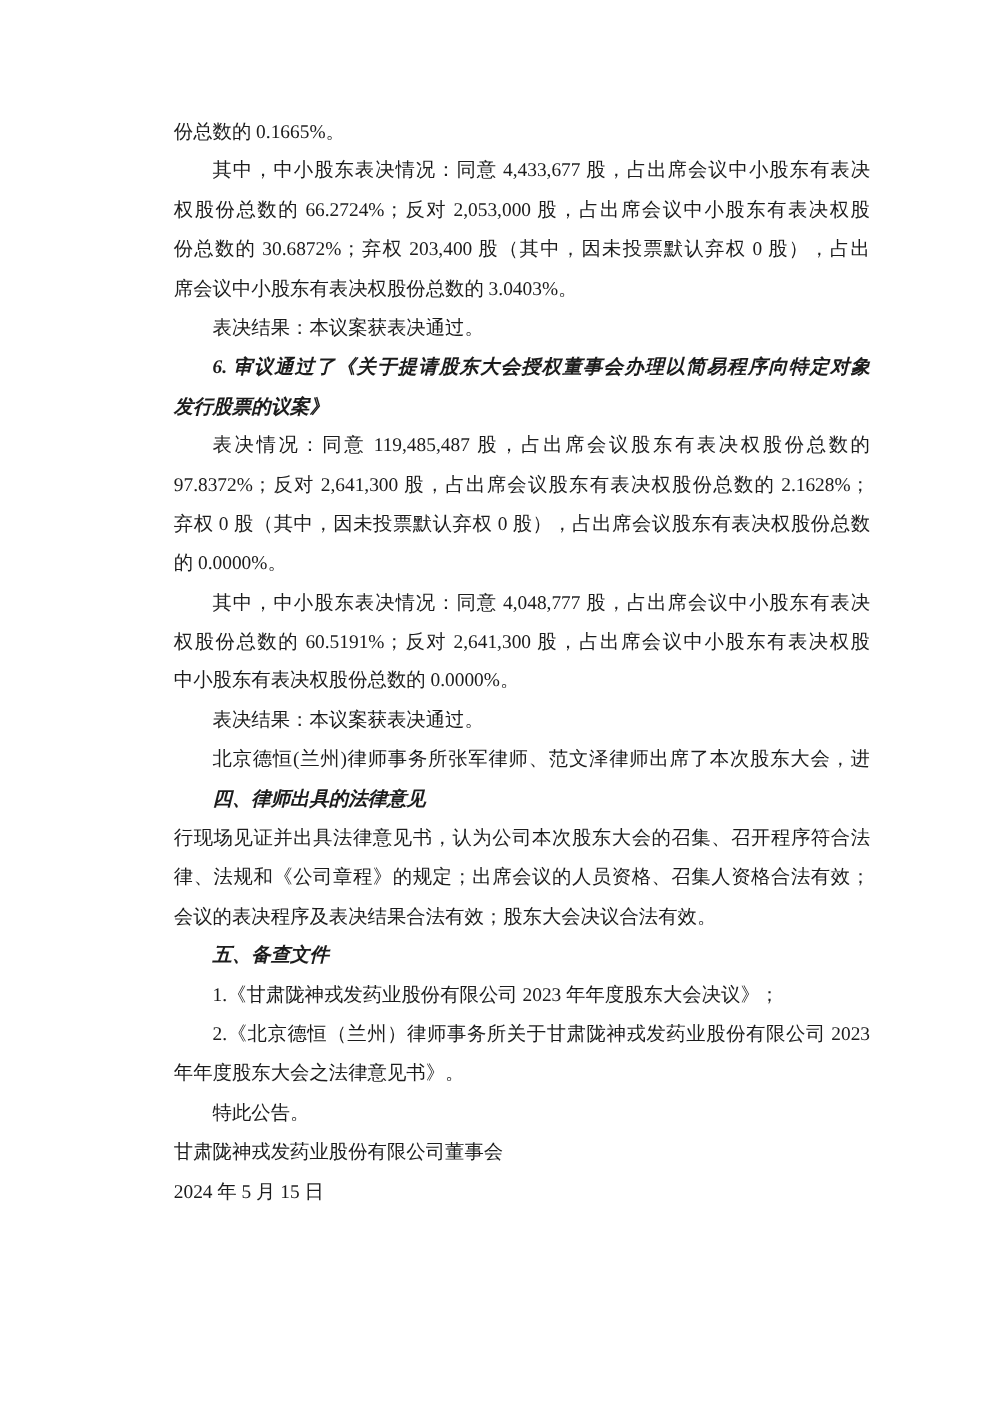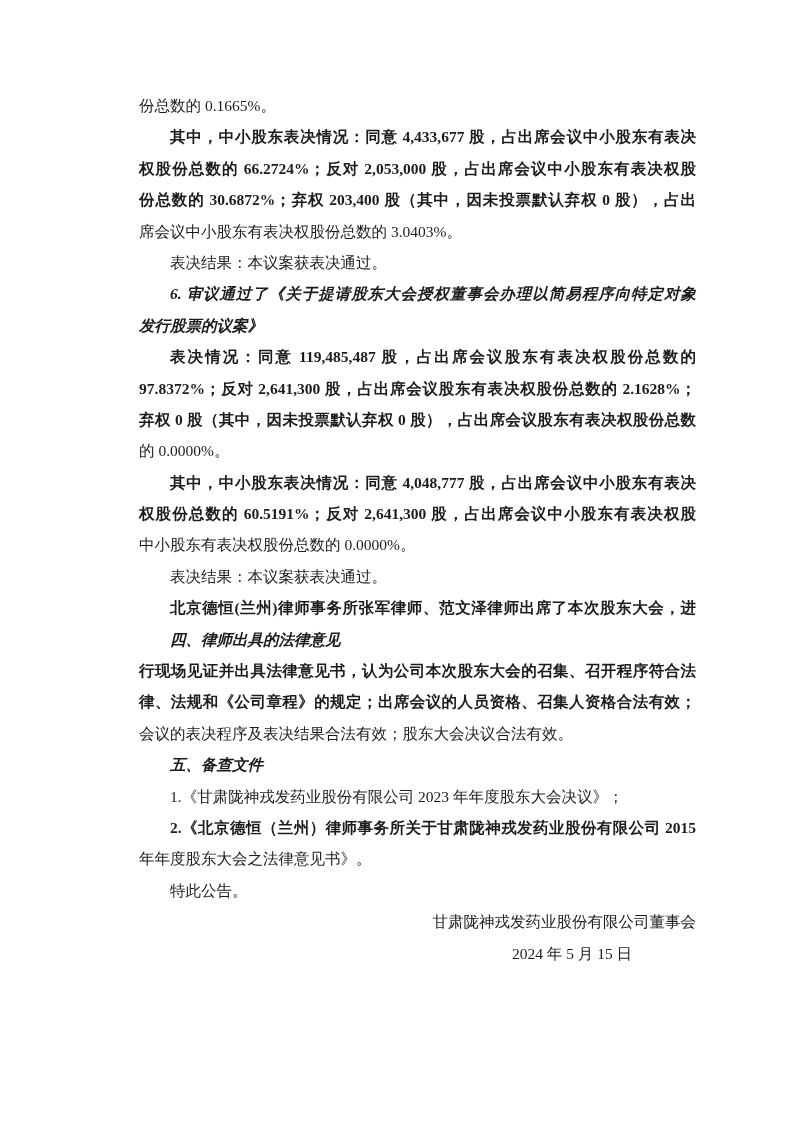--- a/index.html
+++ b/index.html
@@ -21,25 +21,24 @@
   }
   .line {
     height: 31.4px;
     line-height: 31.4px;
     white-space: nowrap;
   }
   .line.justify {
     white-space: normal;
     text-align: justify;
     text-align-last: justify;
-    font-weight: bold;
   }
   .line.indent { text-indent: 2em; }
   .line.bold { font-weight: bold; font-style: italic; }
-  .line.right { text-align: right; }
+  .line.right { text-align: left; }
 </style>
 </head>
 <body>
 
 <div class="page" style="background: rgb(255, 255, 255); color: rgb(28, 28, 28); margin-left: 20px;">
   <div class="doc-body">
       <div class="line">份总数的 0.1665%。</div>
       <div class="line justify indent">其中，中小股东表决情况：同意 4,433,677 股，占出席会议中小股东有表决</div>
       <div class="line justify">权股份总数的 66.2724%；反对 2,053,000 股，占出席会议中小股东有表决权股</div>
       <div class="line justify">份总数的 30.6872%；弃权 203,400 股（其中，因未投票默认弃权 0 股），占出</div>
@@ -55,19 +54,19 @@
       <div class="line justify">权股份总数的 60.5191%；反对 2,641,300 股，占出席会议中小股东有表决权股</div>
       <div class="line">中小股东有表决权股份总数的 0.0000%。</div>
       <div class="line indent">表决结果：本议案获表决通过。</div>
       <div class="line justify indent">北京德恒(兰州)律师事务所张军律师、范文泽律师出席了本次股东大会，进</div>
       <div class="line bold indent">四、律师出具的法律意见</div>
       <div class="line justify">行现场见证并出具法律意见书，认为公司本次股东大会的召集、召开程序符合法</div>
       <div class="line justify">律、法规和《公司章程》的规定；出席会议的人员资格、召集人资格合法有效；</div>
       <div class="line">会议的表决程序及表决结果合法有效；股东大会决议合法有效。</div>
       <div class="line bold indent">五、备查文件</div>
       <div class="line indent">1.《甘肃陇神戎发药业股份有限公司 2023 年年度股东大会决议》；</div>
-      <div class="line justify indent">2.《北京德恒（兰州）律师事务所关于甘肃陇神戎发药业股份有限公司 2015</div>
+      <div class="line justify indent">2.《北京德恒（兰州）律师事务所关于甘肃陇神戎发药业股份有限公司 2023</div>
       <div class="line">年年度股东大会之法律意见书》。</div>
       <div class="line indent">特此公告。</div>
       <div class="line right">甘肃陇神戎发药业股份有限公司董事会</div>
       <div class="line right" style="padding-right: 64px;">2024 年 5 月 15 日</div>
     </div>
 </div>
 
 </body></html>

